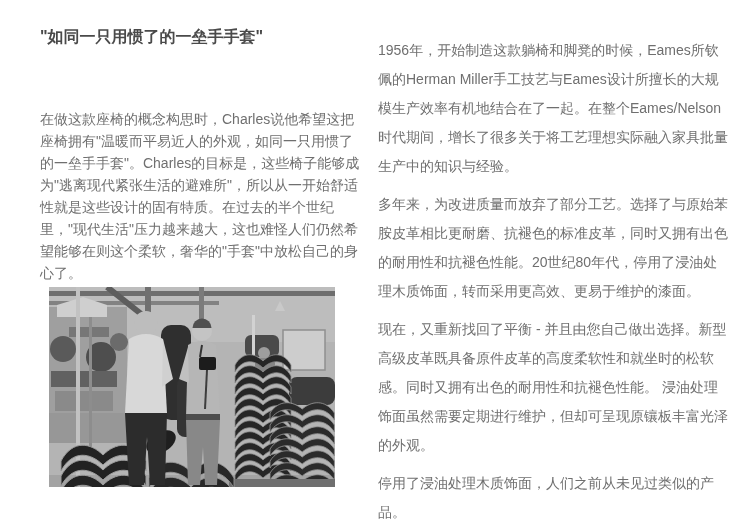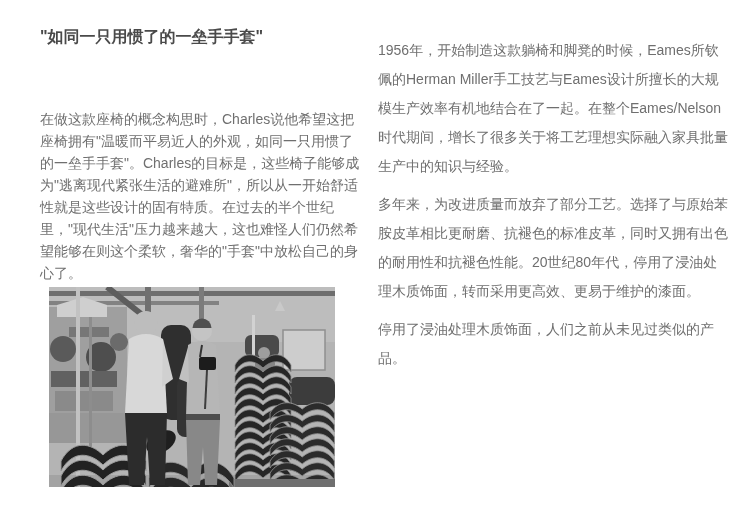--- a/index.html
+++ b/index.html
@@ -137,14 +137,15 @@
         <rect x="137" y="127" width="34" height="6" fill="#4d4d4d"></rect>
         <path d="M137 133 L171 133 L168 198 L156 198 L154 160 L151 198 L139 198 Z" fill="#888888"></path>
       </g>
     </svg>
   </div>
 </section>
 
 <section class="col col-right">
   <p class="body-text">1956年，开始制造这款躺椅和脚凳的时候，Eames所钦佩的Herman Miller手工技艺与Eames设计所擅长的大规模生产效率有机地结合在了一起。在整个Eames/Nelson时代期间，增长了很多关于将工艺理想实际融入家具批量生产中的知识与经验。</p>
   <p class="body-text">多年来，为改进质量而放弃了部分工艺。选择了与原始苯胺皮革相比更耐磨、抗褪色的标准皮革，同时又拥有出色的耐用性和抗褪色性能。20世纪80年代，停用了浸油处理木质饰面，转而采用更高效、更易于维护的漆面。</p>
+  <p class="body-text">现在，又重新找回了平衡 - 并且由您自己做出选择。新型高级皮革既具备原件皮革的高度柔软性和就坐时的松软感。同时又拥有出色的耐用性和抗褪色性能。 浸油处理饰面虽然需要定期进行维护，但却可呈现原镶板丰富光泽的外观。</p>
   <p class="body-text">停用了浸油处理木质饰面，人们之前从未见过类似的产品。</p>
 </section>
 
 </body></html>

